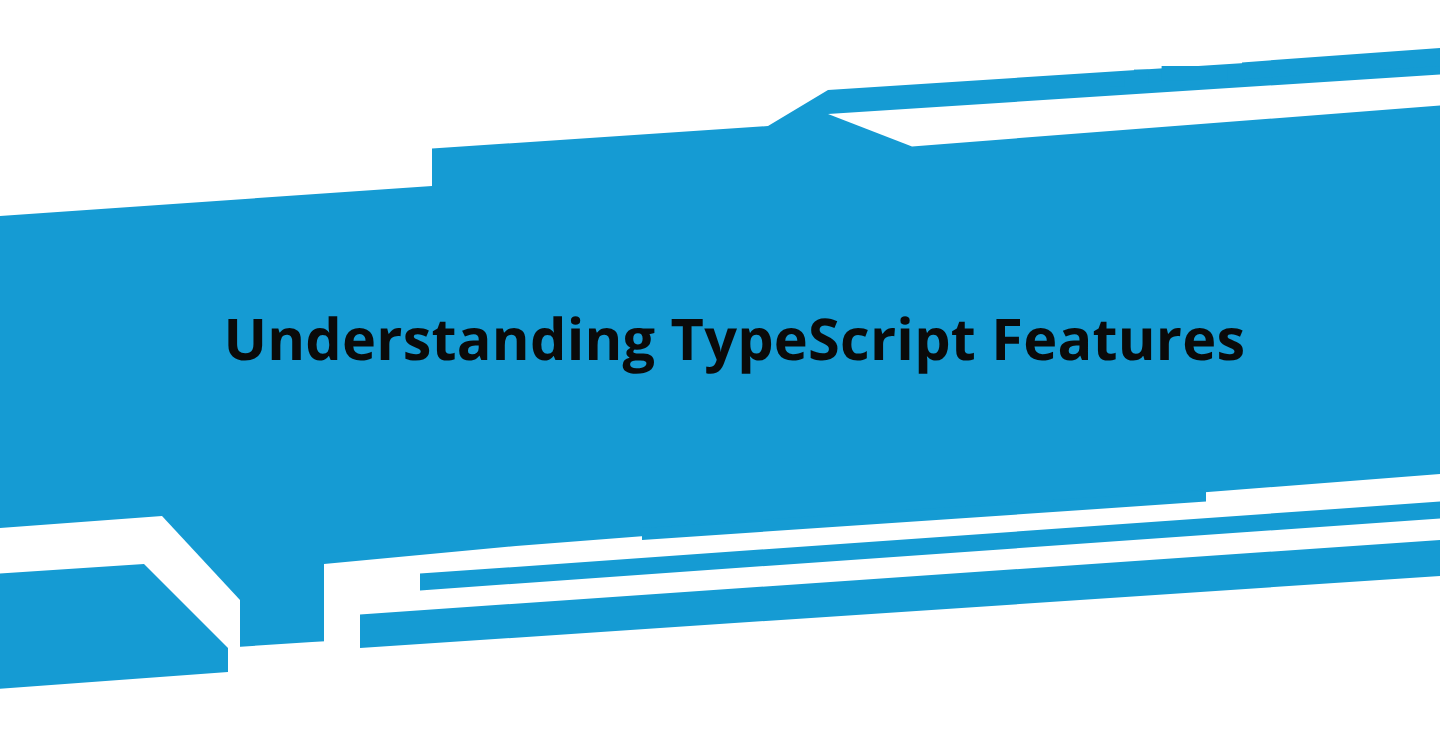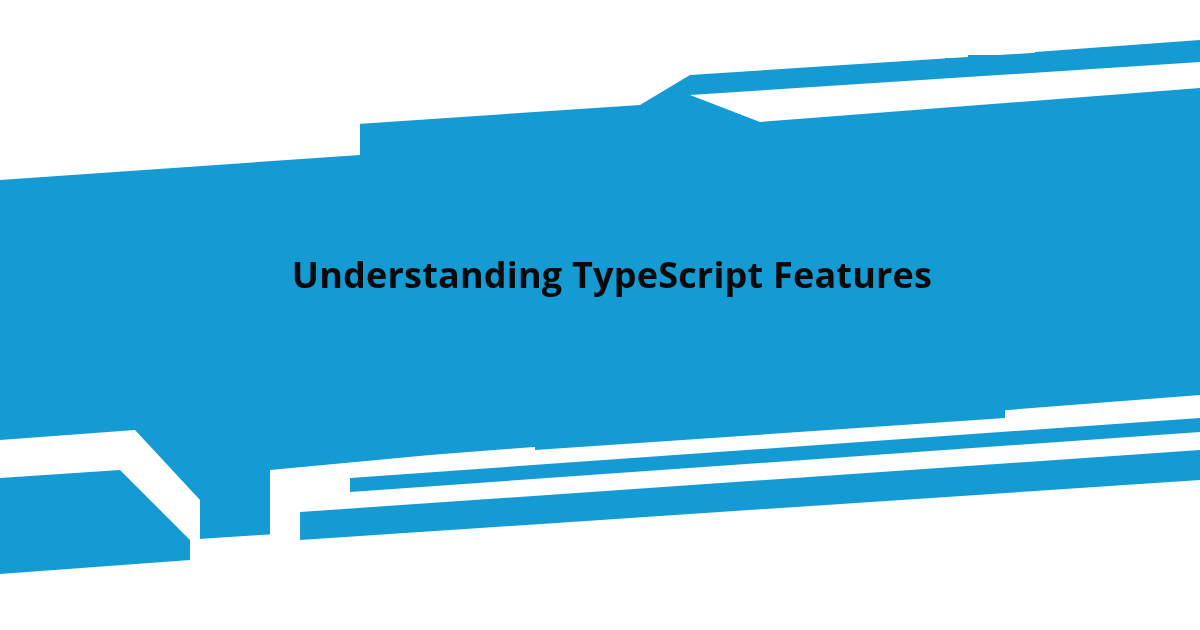--- a/index.html
+++ b/index.html
@@ -19,21 +19,21 @@
     .bg-shape {
       position: absolute;
       inset: 0;
     }
     .title {
       position: absolute;
       left: 0;
       right: 0;
       top: 250px;
       text-align: center;
-      font-size: 36px;
+      font-size: 48px;
       font-weight: 700;
       color: #0a0a0a;
       letter-spacing: 0.2px;
       padding-left: 24px;
     }
   </style>
 </head>
 <body>
 
 <div class="canvas">

